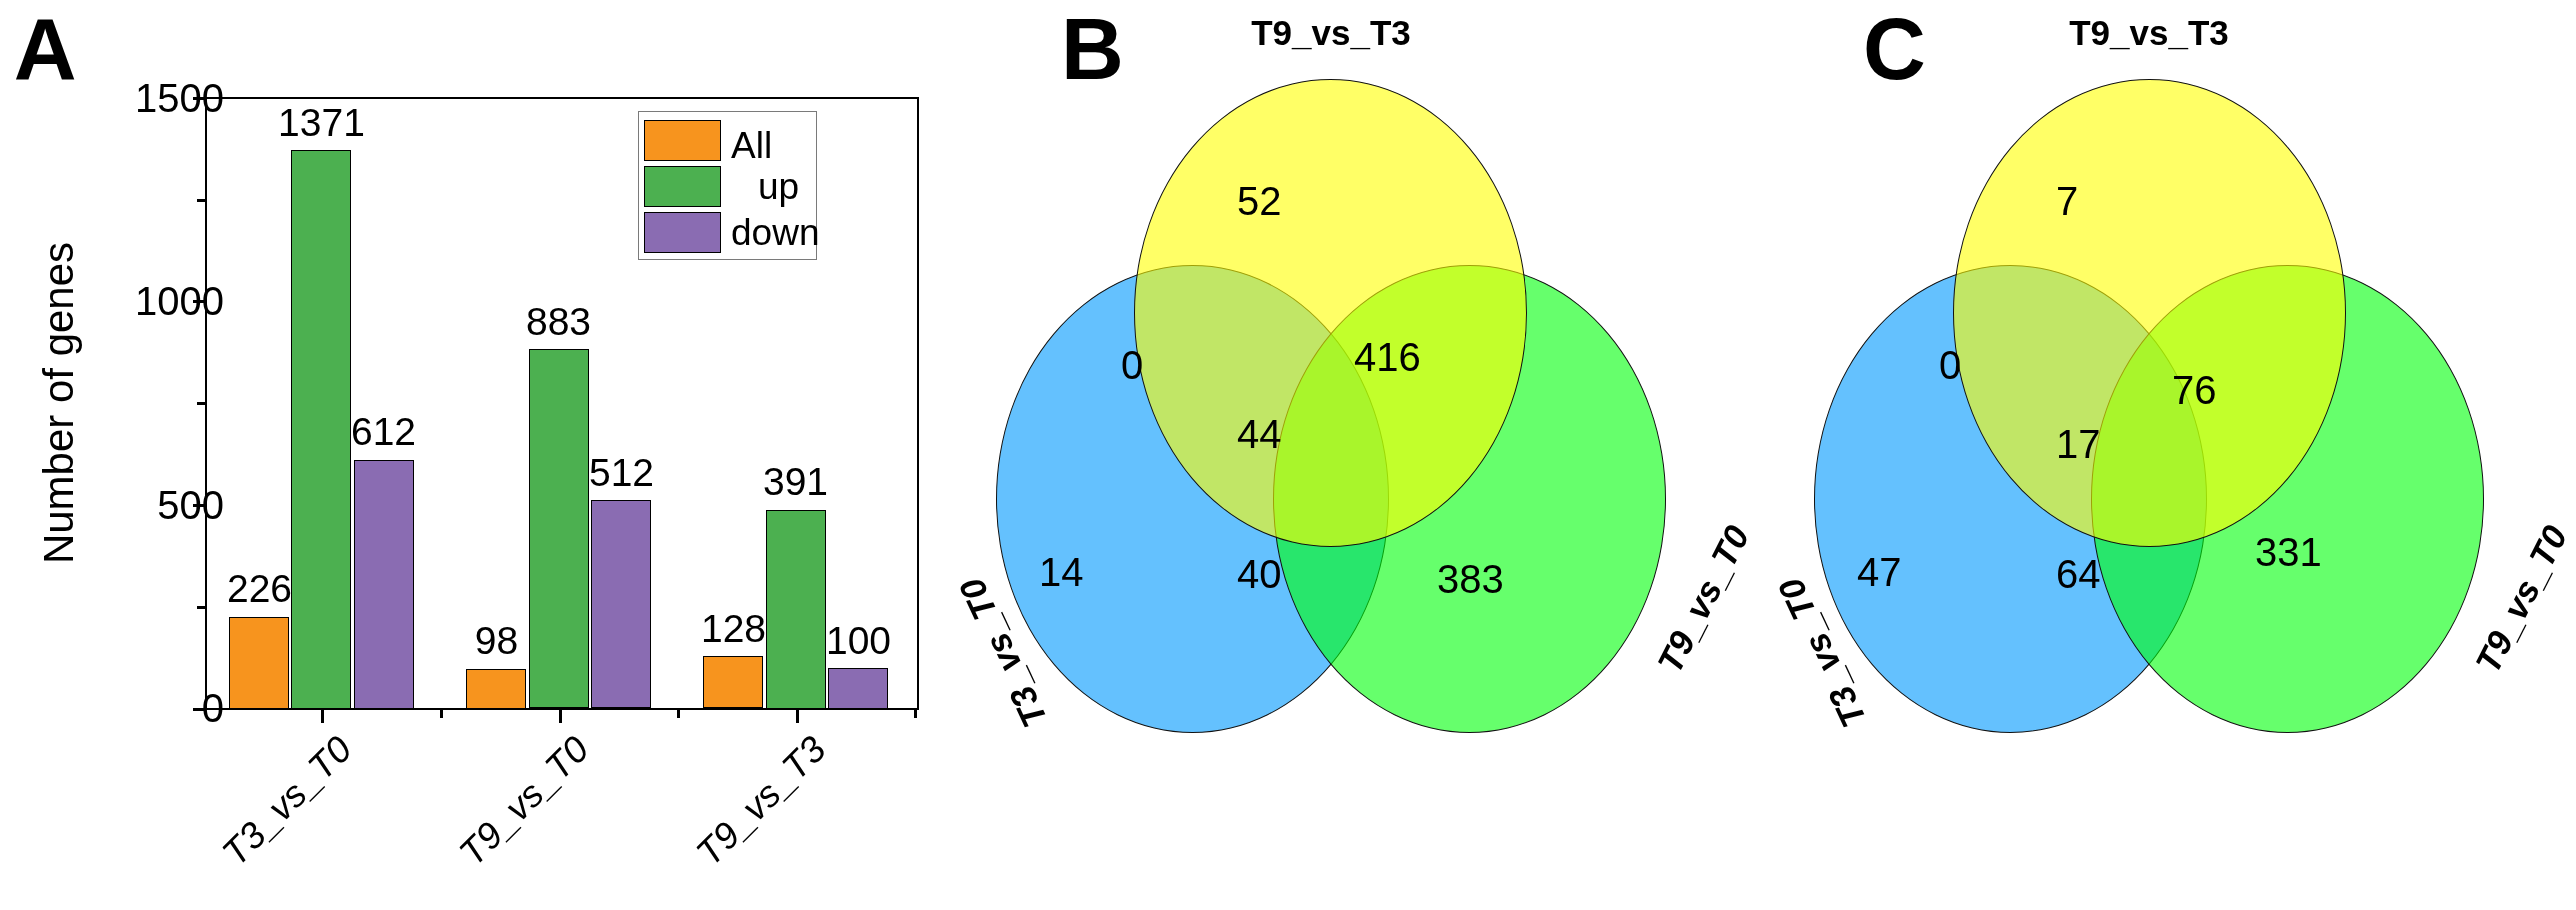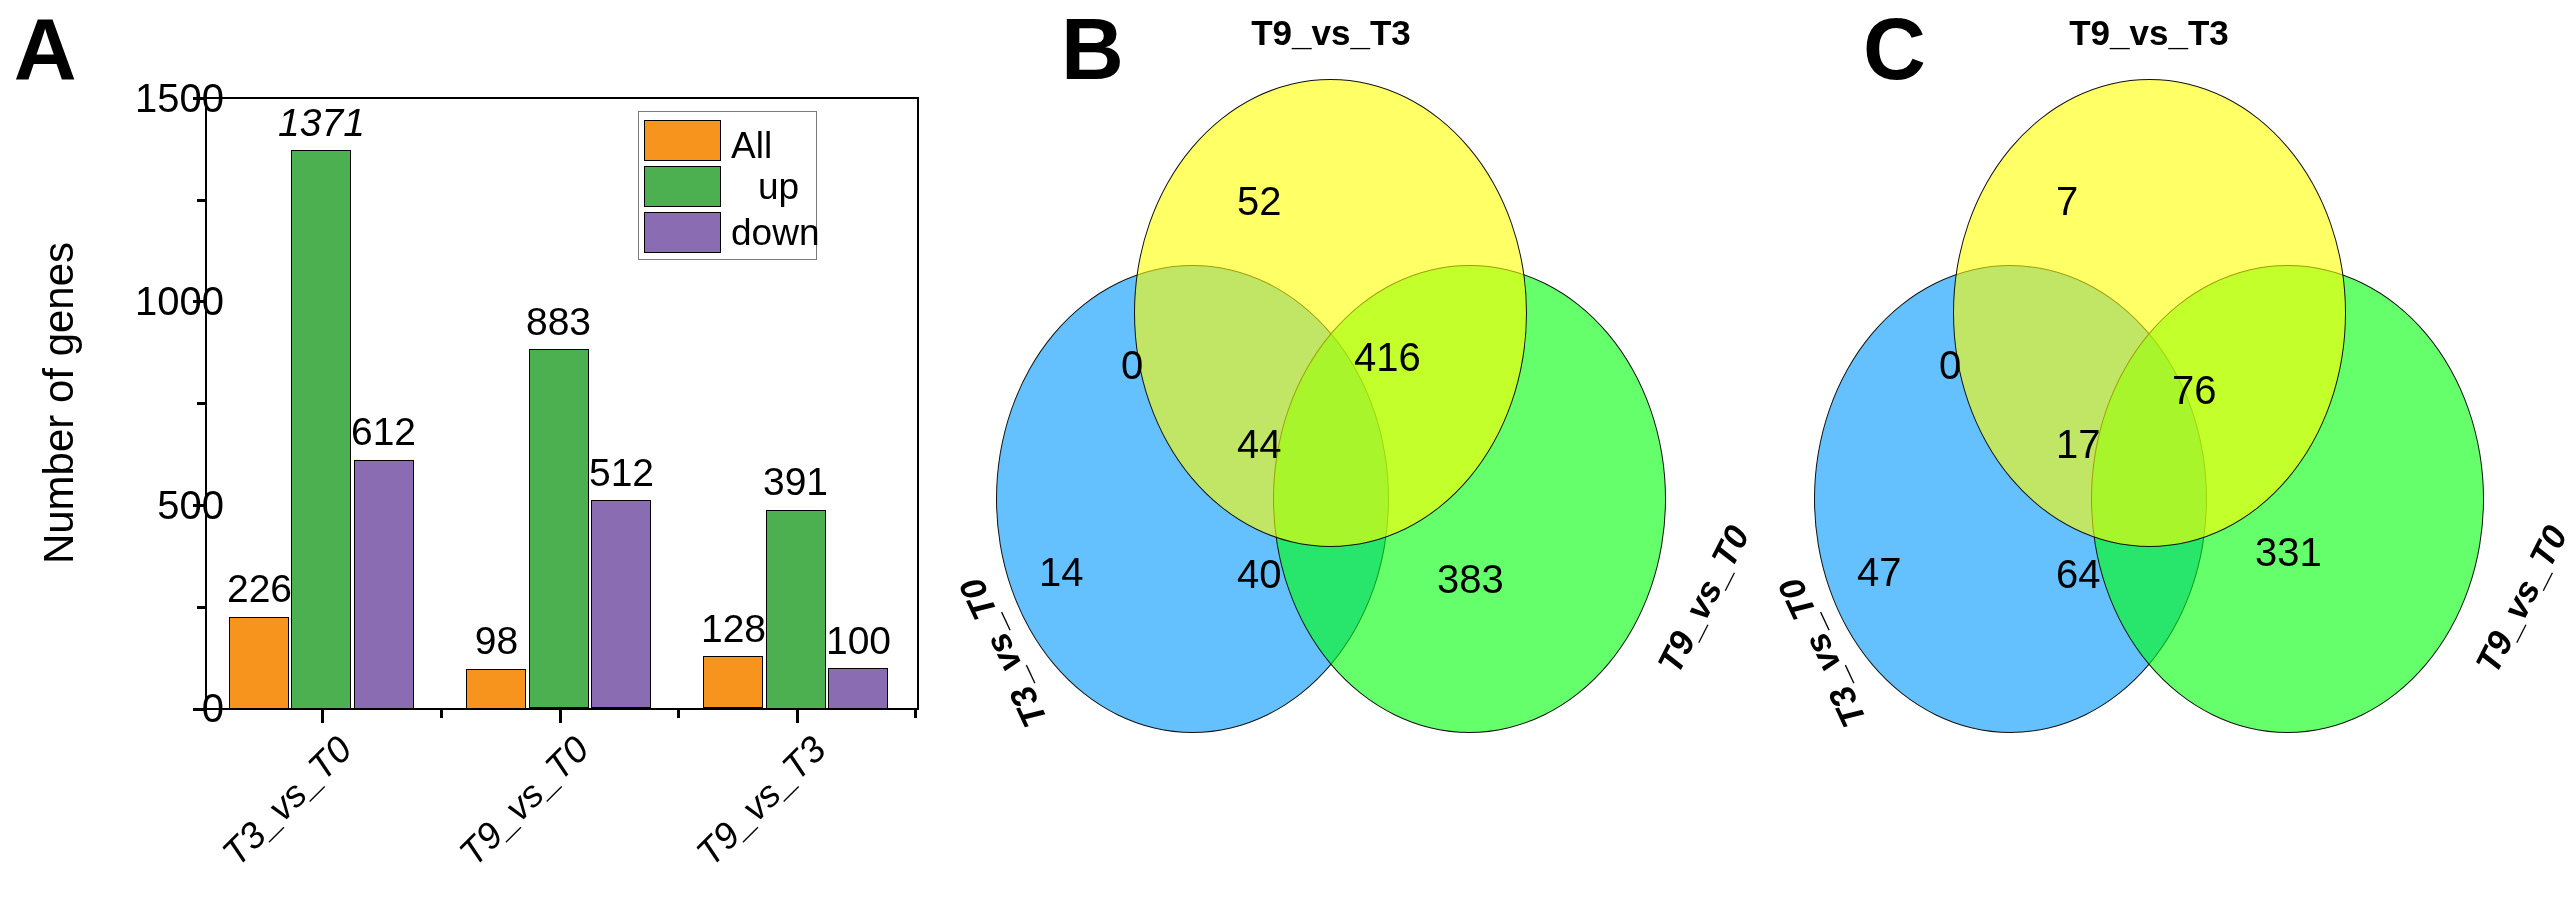--- a/index.html
+++ b/index.html
@@ -85,21 +85,21 @@
         <div class="ytick major" style="top: 504px;"></div>
         <div class="ytick-label" style="top: 483px;">500</div>
         <div class="ytick major" style="top: 708px;"></div>
         <div class="ytick-label" style="top: 686px;">0</div>
         <div class="ytick minor" style="top: 199px;"></div>
         <div class="ytick minor" style="top: 402px;"></div>
         <div class="ytick minor" style="top: 606px;"></div>
         <div class="bar" style="left: 229px; top: 617px; width: 60px; height: 92px; background: rgb(247, 148, 30);"></div>
         <div class="bar-value" style="left: 197px; width: 125px; top: 568px;">226</div>
         <div class="bar" style="left: 291px; top: 150px; width: 60px; height: 559px; background: rgb(76, 176, 80);"></div>
-        <div class="bar-value" style="left: 259px; width: 125px; top: 102px; font-style: italic;">1371</div>
+        <div class="bar-value" style="left: 259px; width: 125px; top: 102px;">1371</div>
         <div class="bar" style="left: 354px; top: 460px; width: 60px; height: 249px; background: rgb(138, 108, 178);"></div>
         <div class="bar-value" style="left: 321px; width: 125px; top: 411px;">612</div>
         <div class="bar" style="left: 466px; top: 669px; width: 60px; height: 40px; background: rgb(247, 148, 30);"></div>
         <div class="bar-value" style="left: 434px; width: 125px; top: 620px;">98</div>
         <div class="bar" style="left: 529px; top: 349px; width: 60px; height: 359px; background: rgb(76, 176, 80);"></div>
         <div class="bar-value" style="left: 496px; width: 125px; top: 301px;">883</div>
         <div class="bar" style="left: 591px; top: 500px; width: 60px; height: 208px; background: rgb(138, 108, 178);"></div>
         <div class="bar-value" style="left: 559px; width: 125px; top: 452px;">512</div>
         <div class="bar" style="left: 703px; top: 656px; width: 60px; height: 52px; background: rgb(247, 148, 30);"></div>
         <div class="bar-value" style="left: 671px; width: 125px; top: 608px;">128</div>
@@ -135,21 +135,21 @@
 
   <section class="abs" id="vennB" style="left:0;top:0;width:2576px;height:910px;">
       <div class="panel-letter" style="left: 1061px; top: 5px;">B</div>
       <div class="venn-title" style="left: 1144px; top: 12.5px;">T9_vs_T3</div>
       <div class="venn-ellipse" style="left: 996px; top: 265px; background: rgb(100, 193, 254); z-index: 1;"></div>
       <div class="venn-ellipse" style="left: 1273px; top: 265px; background: rgba(0, 255, 10, 0.6); z-index: 2;"></div>
       <div class="venn-ellipse" style="left: 1134px; top: 79px; background: rgba(255, 255, 0, 0.6); z-index: 3;"></div>
       <div class="venn-num" style="left: 1237px; top: 179px;">52</div>
       <div class="venn-num" style="left: 1121px; top: 343px;">0</div>
       <div class="venn-num" style="left: 1354px; top: 335px;">416</div>
-      <div class="venn-num" style="left: 1237px; top: 422px;">44</div>
+      <div class="venn-num" style="left: 1237px; top: 412px;">44</div>
       <div class="venn-num" style="left: 1039px; top: 550px;">14</div>
       <div class="venn-num" style="left: 1237px; top: 552px;">40</div>
       <div class="venn-num" style="left: 1437px; top: 557px;">383</div>
       <div class="venn-side-anchor" style="left: 1003px; top: 653px;">
         <span style="transform: translate(-50%, -50%) rotate(-115deg);">T3_vs_T0</span>
       </div>
       <div class="venn-side-anchor" style="left: 1703px; top: 599px;">
         <span style="transform: translate(-50%, -50%) rotate(-63deg);">T9_vs_T0</span>
       </div>
     </section>

